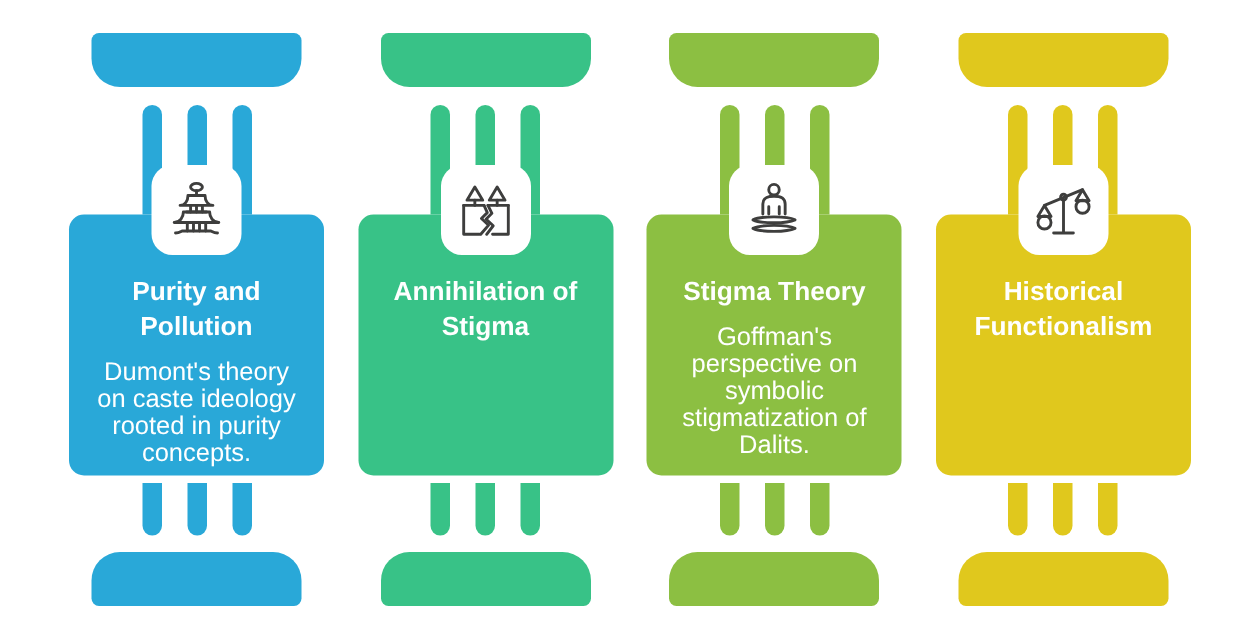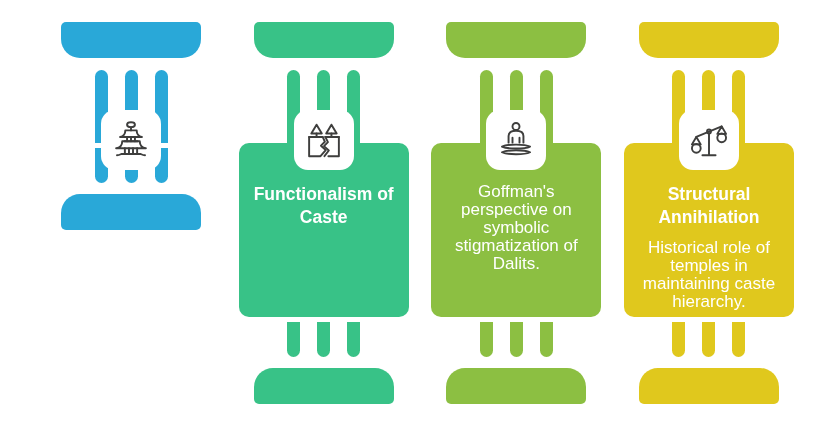--- a/index.html
+++ b/index.html
@@ -104,20 +104,24 @@
 
 <div class="infographic">
 
   <div class="column" style="--accent: #29A8D8;">
     <div class="bar top-bar"></div>
     <div class="pillars pillars-top">
       <span class="pillar"></span>
       <span class="pillar"></span>
       <span class="pillar"></span>
     </div>
+    <div class="card">
+      <h2 class="card-title">Purity and Pollution</h2>
+      <p class="card-desc">Dumont's theory on caste ideology rooted in purity concepts.</p>
+    </div>
     <div class="pillars pillars-bottom">
       <span class="pillar"></span>
       <span class="pillar"></span>
       <span class="pillar"></span>
     </div>
     <div class="bar bottom-bar"></div>
     <div class="icon-box">
       <svg viewBox="0 0 48 48">
         <ellipse cx="24" cy="6.5" rx="4.5" ry="2.8"></ellipse>
         <path d="M24 9.3 V13"></path>
@@ -132,21 +136,21 @@
   </div>
 
   <div class="column" style="--accent: #38C287;">
     <div class="bar top-bar"></div>
     <div class="pillars pillars-top">
       <span class="pillar"></span>
       <span class="pillar"></span>
       <span class="pillar"></span>
     </div>
     <div class="card">
-      <h2 class="card-title">Functionalism of Caste</h2>
+      <h2 class="card-title">Annihilation of Stigma</h2>
     </div>
     <div class="pillars pillars-bottom">
       <span class="pillar"></span>
       <span class="pillar"></span>
       <span class="pillar"></span>
     </div>
     <div class="bar bottom-bar"></div>
     <div class="icon-box">
       <svg viewBox="0 0 48 48">
         <path d="M9.5 16.5 L15.5 6.5 L21.5 16.5 Z"></path>
@@ -164,20 +168,21 @@
   </div>
 
   <div class="column" style="--accent: #8CBF42;">
     <div class="bar top-bar"></div>
     <div class="pillars pillars-top">
       <span class="pillar"></span>
       <span class="pillar"></span>
       <span class="pillar"></span>
     </div>
     <div class="card">
+      <h2 class="card-title">Stigma Theory</h2>
       <p class="card-desc">Goffman's perspective on symbolic stigmatization of Dalits.</p>
     </div>
     <div class="pillars pillars-bottom">
       <span class="pillar"></span>
       <span class="pillar"></span>
       <span class="pillar"></span>
     </div>
     <div class="bar bottom-bar"></div>
     <div class="icon-box">
       <svg viewBox="0 0 48 48">
@@ -191,22 +196,21 @@
   </div>
 
   <div class="column" style="--accent: #E0C81D;">
     <div class="bar top-bar"></div>
     <div class="pillars pillars-top">
       <span class="pillar"></span>
       <span class="pillar"></span>
       <span class="pillar"></span>
     </div>
     <div class="card">
-      <h2 class="card-title">Structural Annihilation</h2>
-      <p class="card-desc">Historical role of temples in maintaining caste hierarchy.</p>
+      <h2 class="card-title">Historical Functionalism</h2>
     </div>
     <div class="pillars pillars-bottom">
       <span class="pillar"></span>
       <span class="pillar"></span>
       <span class="pillar"></span>
     </div>
     <div class="bar bottom-bar"></div>
     <div class="icon-box">
       <svg viewBox="0 0 48 48">
         <path d="M9.5 20.5 L38.5 8.5"></path>

